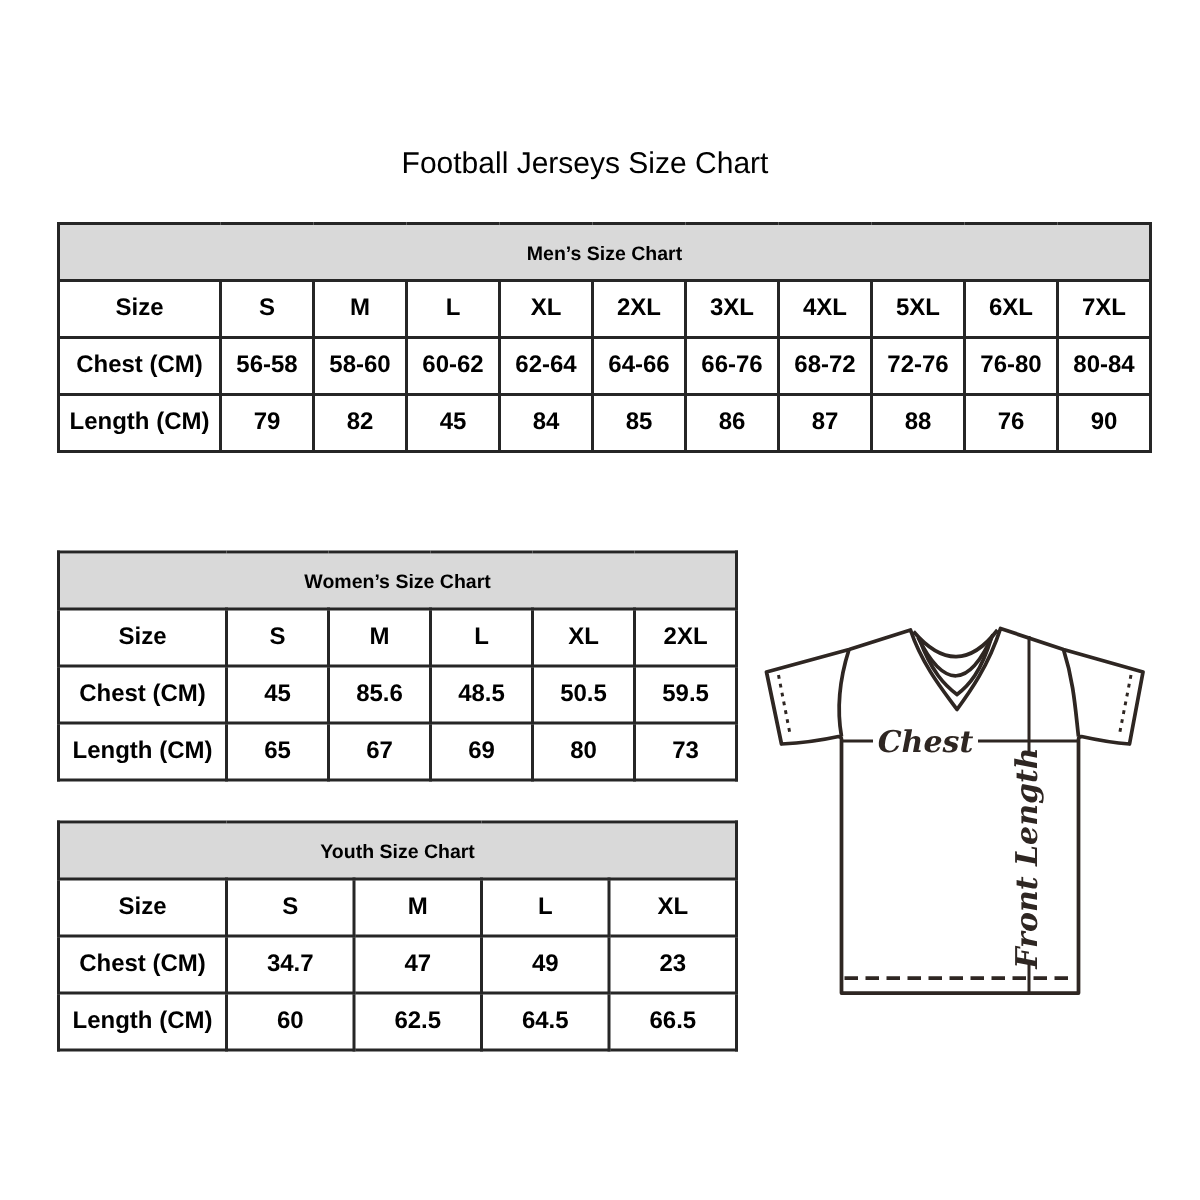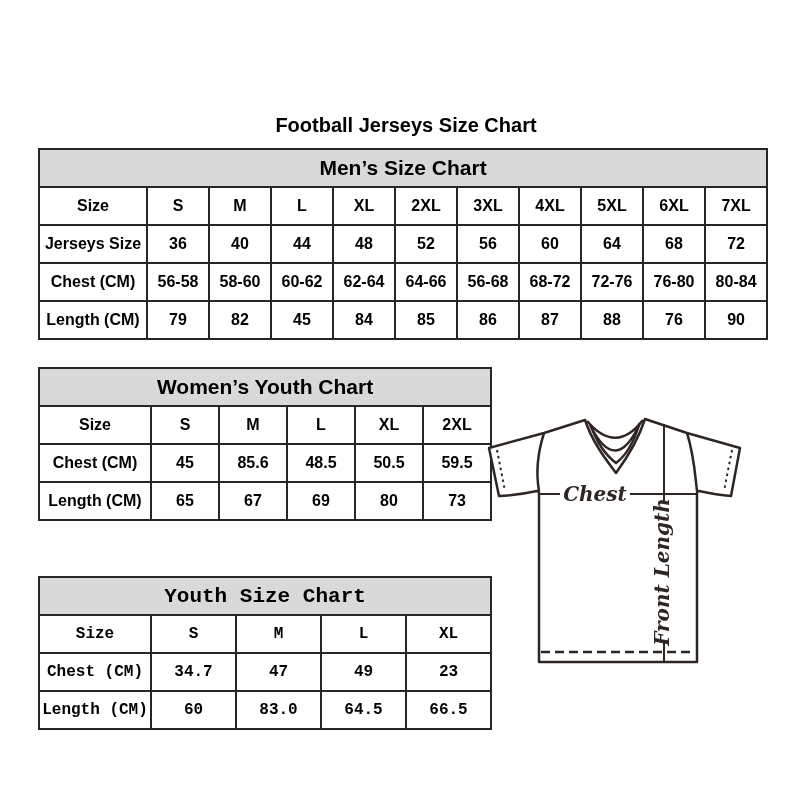--- a/index.html
+++ b/index.html
@@ -6,24 +6,24 @@
   body {
     width:800px; height:800px;
     background:#ffffff;
     font-family:"Liberation Sans", sans-serif;
     position:relative;
     overflow:hidden;
   }
   .page-title {
     position:absolute;
     left:0; top:98px; width:780px;
-    margin:16px;
+    margin:0;
     text-align:center;
     font-size:20px;
-    font-weight:bold;
+    font-weight:normal;
     color:#000000;
     letter-spacing:0px;
   }
   table.size-table {
     position:absolute;
     border-collapse:collapse;
     table-layout:fixed;
     background:#ffffff;
   }
   table.size-table th, table.size-table td {
@@ -31,33 +31,33 @@
     text-align:center;
     vertical-align:middle;
     padding:0;
     font-weight:bold;
     color:#000000;
     overflow:hidden;
     white-space:nowrap;
   }
   table.size-table th.table-title {
     background:#d9d9d9;
-    font-size:21px;
+    font-size:13px;
     height:36px;
   }
   table.size-table td {
     font-size:16px;
     height:36px;
   }
   #mens-table   { left:38px; top:148px; width:728px; }
   #womens-table { left:38px; top:367px; width:452px; }
-  #youth-table  { left:38px; top:576px; width:452px;font-family:Liberation Mono, monospace; }
+  #youth-table  { left:38px; top:547px; width:452px; }
   #jersey-diagram-wrap {
     position:absolute;
-    left:481px; top:400px;
+    left:503px; top:400px;
     width:274px; height:274px;
   }
   #jersey-diagram-wrap svg { display:block; }
   .diagram-label {
     font-family:"DejaVu Serif","Liberation Serif",serif;
     font-style:italic;
     font-weight:bold;
     fill:#2e2622;
     font-size:20px;
   }
@@ -92,40 +92,27 @@
     <td>L</td>
     <td>XL</td>
     <td>2XL</td>
     <td>3XL</td>
     <td>4XL</td>
     <td>5XL</td>
     <td>6XL</td>
     <td>7XL</td>
   </tr>
   <tr>
-    <td>Jerseys Size</td>
-    <td>36</td>
-    <td>40</td>
-    <td>44</td>
-    <td>48</td>
-    <td>52</td>
-    <td>56</td>
-    <td>60</td>
-    <td>64</td>
-    <td>68</td>
-    <td>72</td>
-  </tr>
-  <tr>
     <td>Chest (CM)</td>
     <td>56-58</td>
     <td>58-60</td>
     <td>60-62</td>
     <td>62-64</td>
     <td>64-66</td>
-    <td>56-68</td>
+    <td>66-76</td>
     <td>68-72</td>
     <td>72-76</td>
     <td>76-80</td>
     <td>80-84</td>
   </tr>
   <tr>
     <td>Length (CM)</td>
     <td>79</td>
     <td>82</td>
     <td>45</td>
@@ -144,21 +131,21 @@
   <colgroup>
     <col style="width:112px">
     <col style="width:68px">
       <col style="width:68px">
       <col style="width:68px">
       <col style="width:68px">
       <col style="width:68px">
   </colgroup>
   <tbody>
       <tr>
-    <th class="table-title" colspan="6">Women’s Youth Chart</th>
+    <th class="table-title" colspan="6">Women’s Size Chart</th>
   </tr>
   <tr>
     <td>Size</td>
     <td>S</td>
     <td>M</td>
     <td>L</td>
     <td>XL</td>
     <td>2XL</td>
   </tr>
   <tr>
@@ -202,21 +189,21 @@
   <tr>
     <td>Chest (CM)</td>
     <td>34.7</td>
     <td>47</td>
     <td>49</td>
     <td>23</td>
   </tr>
   <tr>
     <td>Length (CM)</td>
     <td>60</td>
-    <td>83.0</td>
+    <td>62.5</td>
     <td>64.5</td>
     <td>66.5</td>
   </tr>
 </tbody>
   </table>
 
 <div id="jersey-diagram-wrap">
   <svg width="274" height="274" viewBox="503 400 274 274" xmlns="http://www.w3.org/2000/svg">
 
     <path d="M607,420 L566,433 L511,448 L521,496 Q541,495 559,491 Q561,491 561,493

